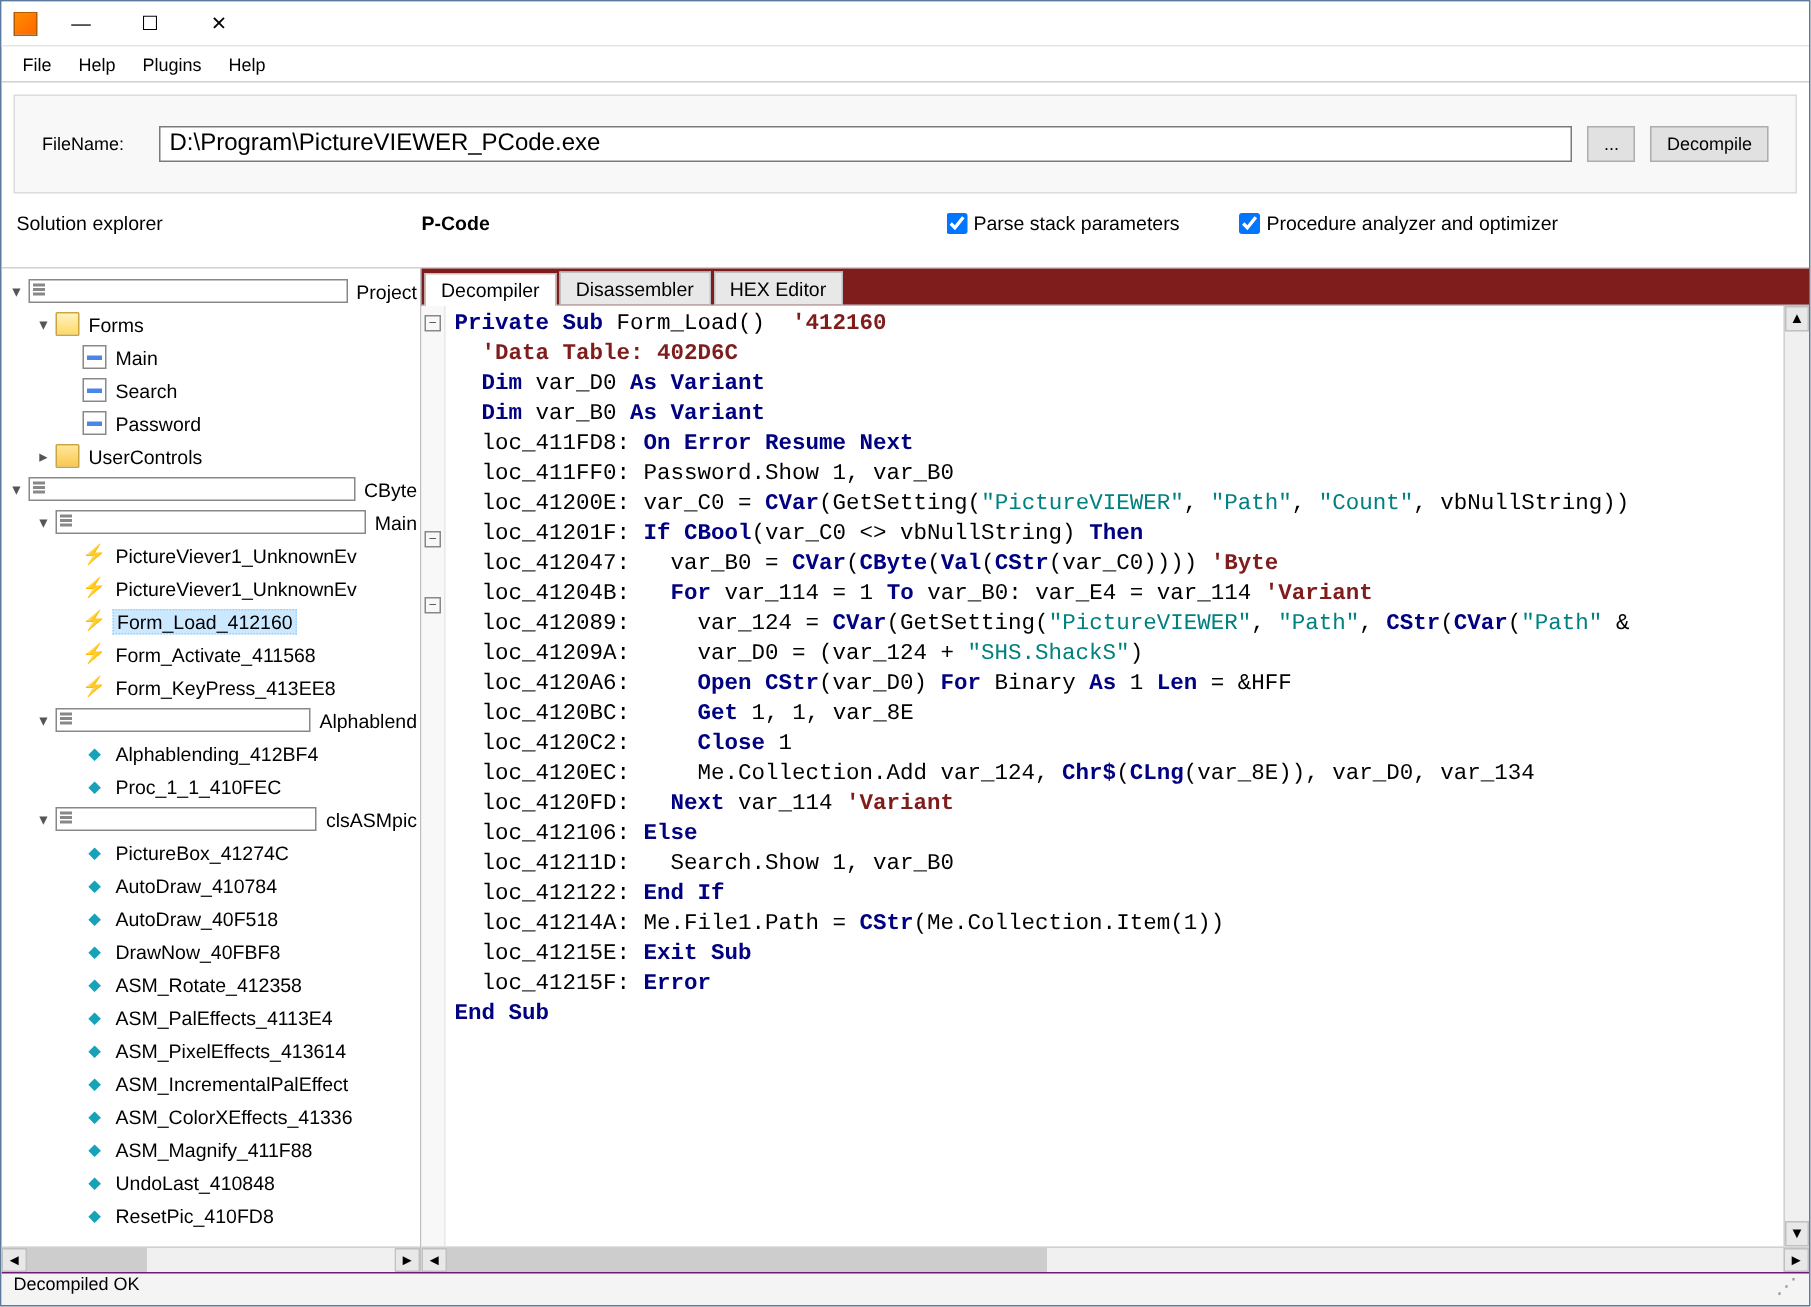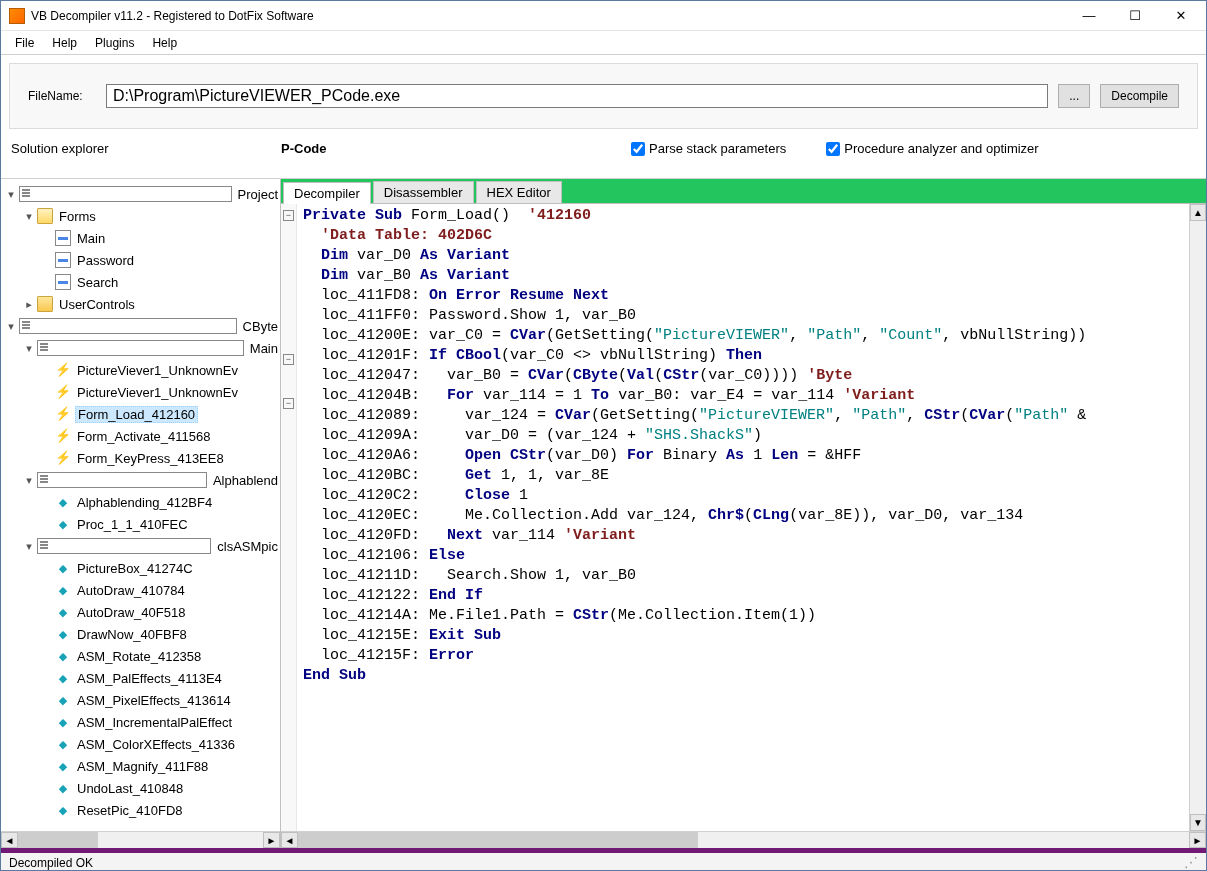--- a/index.html
+++ b/index.html
@@ -135,21 +135,21 @@
 .sidebar-scroll .track { flex:1; background:#f0f0f0; position:relative;}
 .sidebar-scroll .thumb { position:absolute; left:0; top:0; height:100%; width:80px; background:#cdcdcd;}
 .content {
   flex: 1;
   display: flex;
   flex-direction: column;
   min-width: 0;
 }
 .tabs {
   display: flex;
-  background: #22c55e;
+  background: #7f1d1d;
   border-bottom: 1px solid #c0c0c0;
   padding: 2px 2px 0 2px;
 }
 .tab {
   padding: 3px 10px;
   border: 1px solid #c0c0c0;
   border-bottom: none;
   margin-right: 2px;
   background: #e8e8e8;
   cursor: pointer;
@@ -184,36 +184,35 @@
 .num { color: #000; }
 .content-scroll { height:17px; background:#f0f0f0; border-top:1px solid #d0d0d0; display:flex;}
 .content-scroll .arrow { width:17px; border:1px solid #c0c0c0; background:#e8e8e8; text-align:center; line-height:15px; font-size:10px;}
 .content-scroll .track { flex:1; position:relative; }
 .content-scroll .thumb { position:absolute; left:0; top:0; height:100%; width:400px; background:#cdcdcd;}
 .vscroll { width:17px; background:#f0f0f0; border-left:1px solid #d0d0d0; display:flex; flex-direction:column;}
 .vscroll .arrow { height:17px; border:1px solid #c0c0c0; background:#e8e8e8; text-align:center; line-height:15px; font-size:10px;}
 .vscroll .track { flex:1; }
 .statusbar {
   height: 22px;
-  border-top: 5px solid #701a75;
-  display: flex;
-  align-items: flex-end;
+  border-top: 1px solid #701a75;
+  display: flex;
+  align-items: flex-start;
   padding: 0 8px;
   font-size: 12px;
   background: #f4f4f4;
 }
 .statusbar .grip { margin-left:auto; color:#999; font-size:14px;}
 .code-wrap { display:flex; flex:1; min-height:0;}
 </style>
 </head>
 <body>
 
 <div class="titlebar">
   <div class="app-icon"></div>
-  <div class="title">VB Decompiler v11.2 - Registered to DotFix Software</div>
   <div class="win-controls">
     <div class="win-btn">—</div>
     <div class="win-btn">☐</div>
     <div class="win-btn">✕</div>
   </div>
 </div>
 
 <div class="menubar">
   <div class="menu-item">File</div>
   <div class="menu-item">Help</div>
@@ -259,27 +258,27 @@
         <div class="tree-row">
           <span class="pad" style="width: 36px;"></span>
           <span class="tw"></span>
           <span class="ticon form"></span>
           <span class="tlabel">Main</span>
         </div>
         <div class="tree-row">
           <span class="pad" style="width: 36px;"></span>
           <span class="tw"></span>
           <span class="ticon form"></span>
+          <span class="tlabel">Search</span>
+        </div>
+        <div class="tree-row">
+          <span class="pad" style="width: 36px;"></span>
+          <span class="tw"></span>
+          <span class="ticon form"></span>
           <span class="tlabel">Password</span>
-        </div>
-        <div class="tree-row">
-          <span class="pad" style="width: 36px;"></span>
-          <span class="tw"></span>
-          <span class="ticon form"></span>
-          <span class="tlabel">Search</span>
         </div>
         <div class="tree-row">
           <span class="pad" style="width: 18px;"></span>
           <span class="tw">▸</span>
           <span class="ticon folder"></span>
           <span class="tlabel">UserControls</span>
         </div>
         <div class="tree-row">
           <span class="pad" style="width: 0px;"></span>
           <span class="tw">▾</span>

